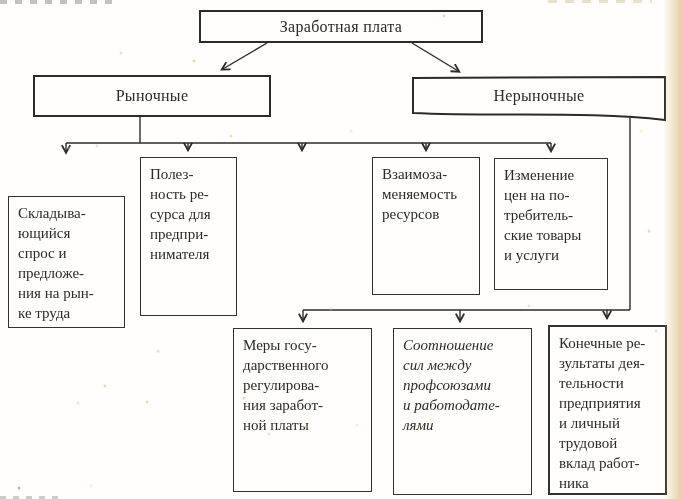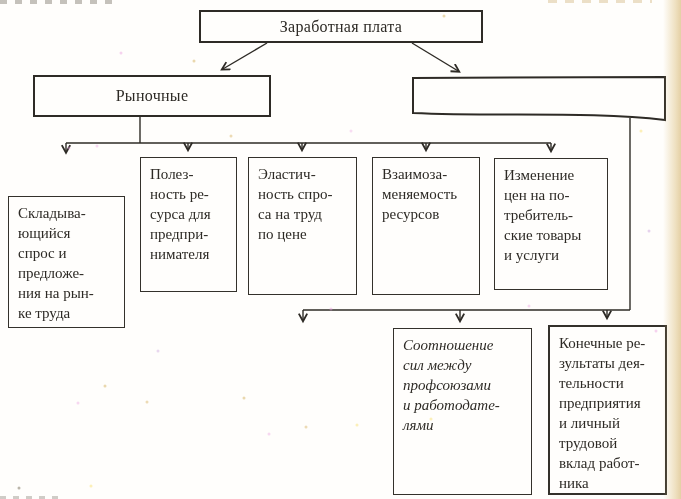--- a/index.html
+++ b/index.html
@@ -117,55 +117,59 @@
   </svg>
 
   <div class="node hdr" style="left:199px;top:10px;width:284px;height:33px;">
     <span>Заработная плата</span>
   </div>
 
   <div class="node hdr" style="left:33px;top:75px;width:238px;height:42px;">
     <span>Рыночные</span>
   </div>
 
+  <div class="node hdr-free" style="left:413px;top:77px;width:252px;height:38px;">
+    <span>Нерыночные</span>
+  </div>
 
   <div class="node factor" style="left:8px;top:160px;width:117px;height:132px;margin-top:36px;">
     <span class="txt">Складыва-
 ющийся
 спрос и
 предложе-
 ния на рын-
 ке труда</span>
   </div>
-  <div class="node factor" style="left:140px;top:157px;width:97px;height:135px;">
+  <div class="node factor" style="left:140px;top:157px;width:97px;height:159px;">
     <span class="txt">Полез-
 ность ре-
 сурса для
 предпри-
 нимателя</span>
-  </div>
-  <div class="node factor" style="left:248px;top:157px;width:109px;height:138px;">
-    <span class="txt">Эластич-
-ность спро-
-са на труд
-по цене</span>
   </div>
   <div class="node factor" style="left:372px;top:157px;width:108px;height:138px;">
     <span class="txt">Взаимоза-
 меняемость
 ресурсов</span>
   </div>
   <div class="node factor" style="left:494px;top:158px;width:114px;height:132px;">
     <span class="txt">Изменение
 цен на по-
 требитель-
 ские товары
 и услуги</span>
   </div>
 
+  <div class="node factor" style="left:233px;top:328px;width:139px;height:164px;">
+    <span class="txt">Меры госу-
+дарственного
+регулирова-
+ния заработ-
+ной платы</span>
+  </div>
   <div class="node factor" style="left:393px;top:328px;width:139px;height:167px;font-style:italic;">
     <span class="txt">Соотношение
 сил между
 профсоюзами
 и работодате-
 лями</span>
   </div>
   <div class="node factor thick" style="left:548px;top:325px;width:119px;height:170px;">
     <span class="txt">Конечные ре-
 зультаты дея-

